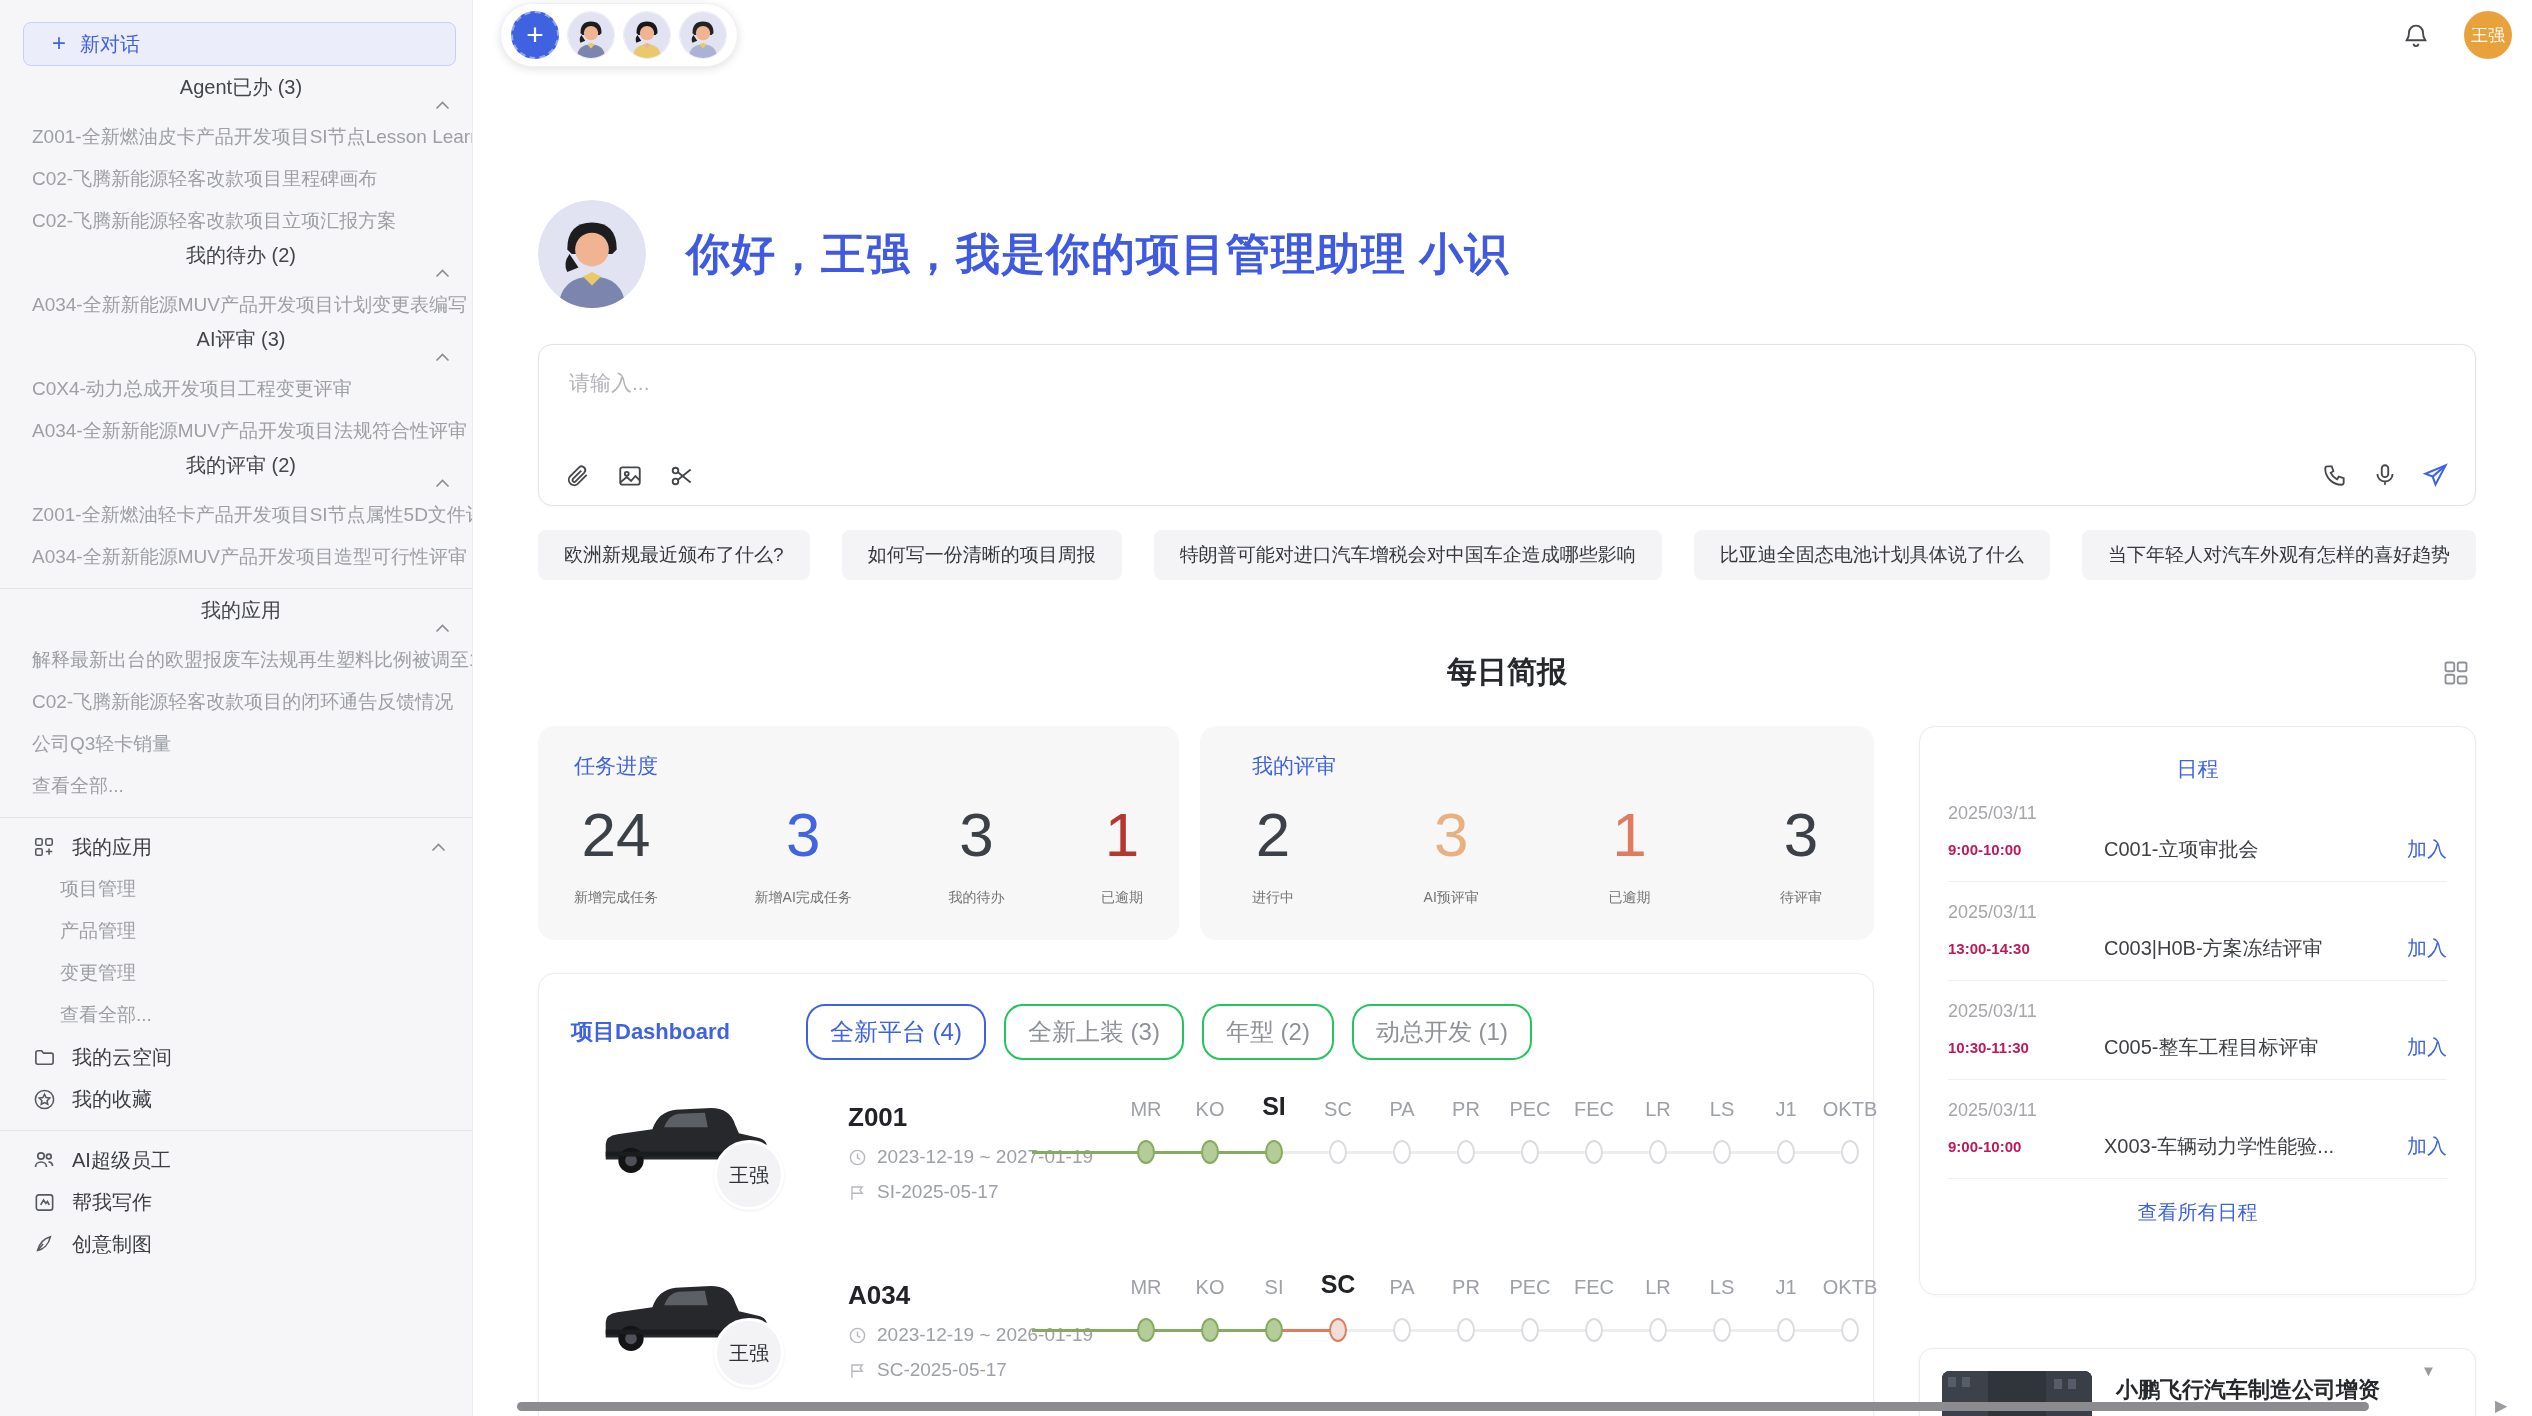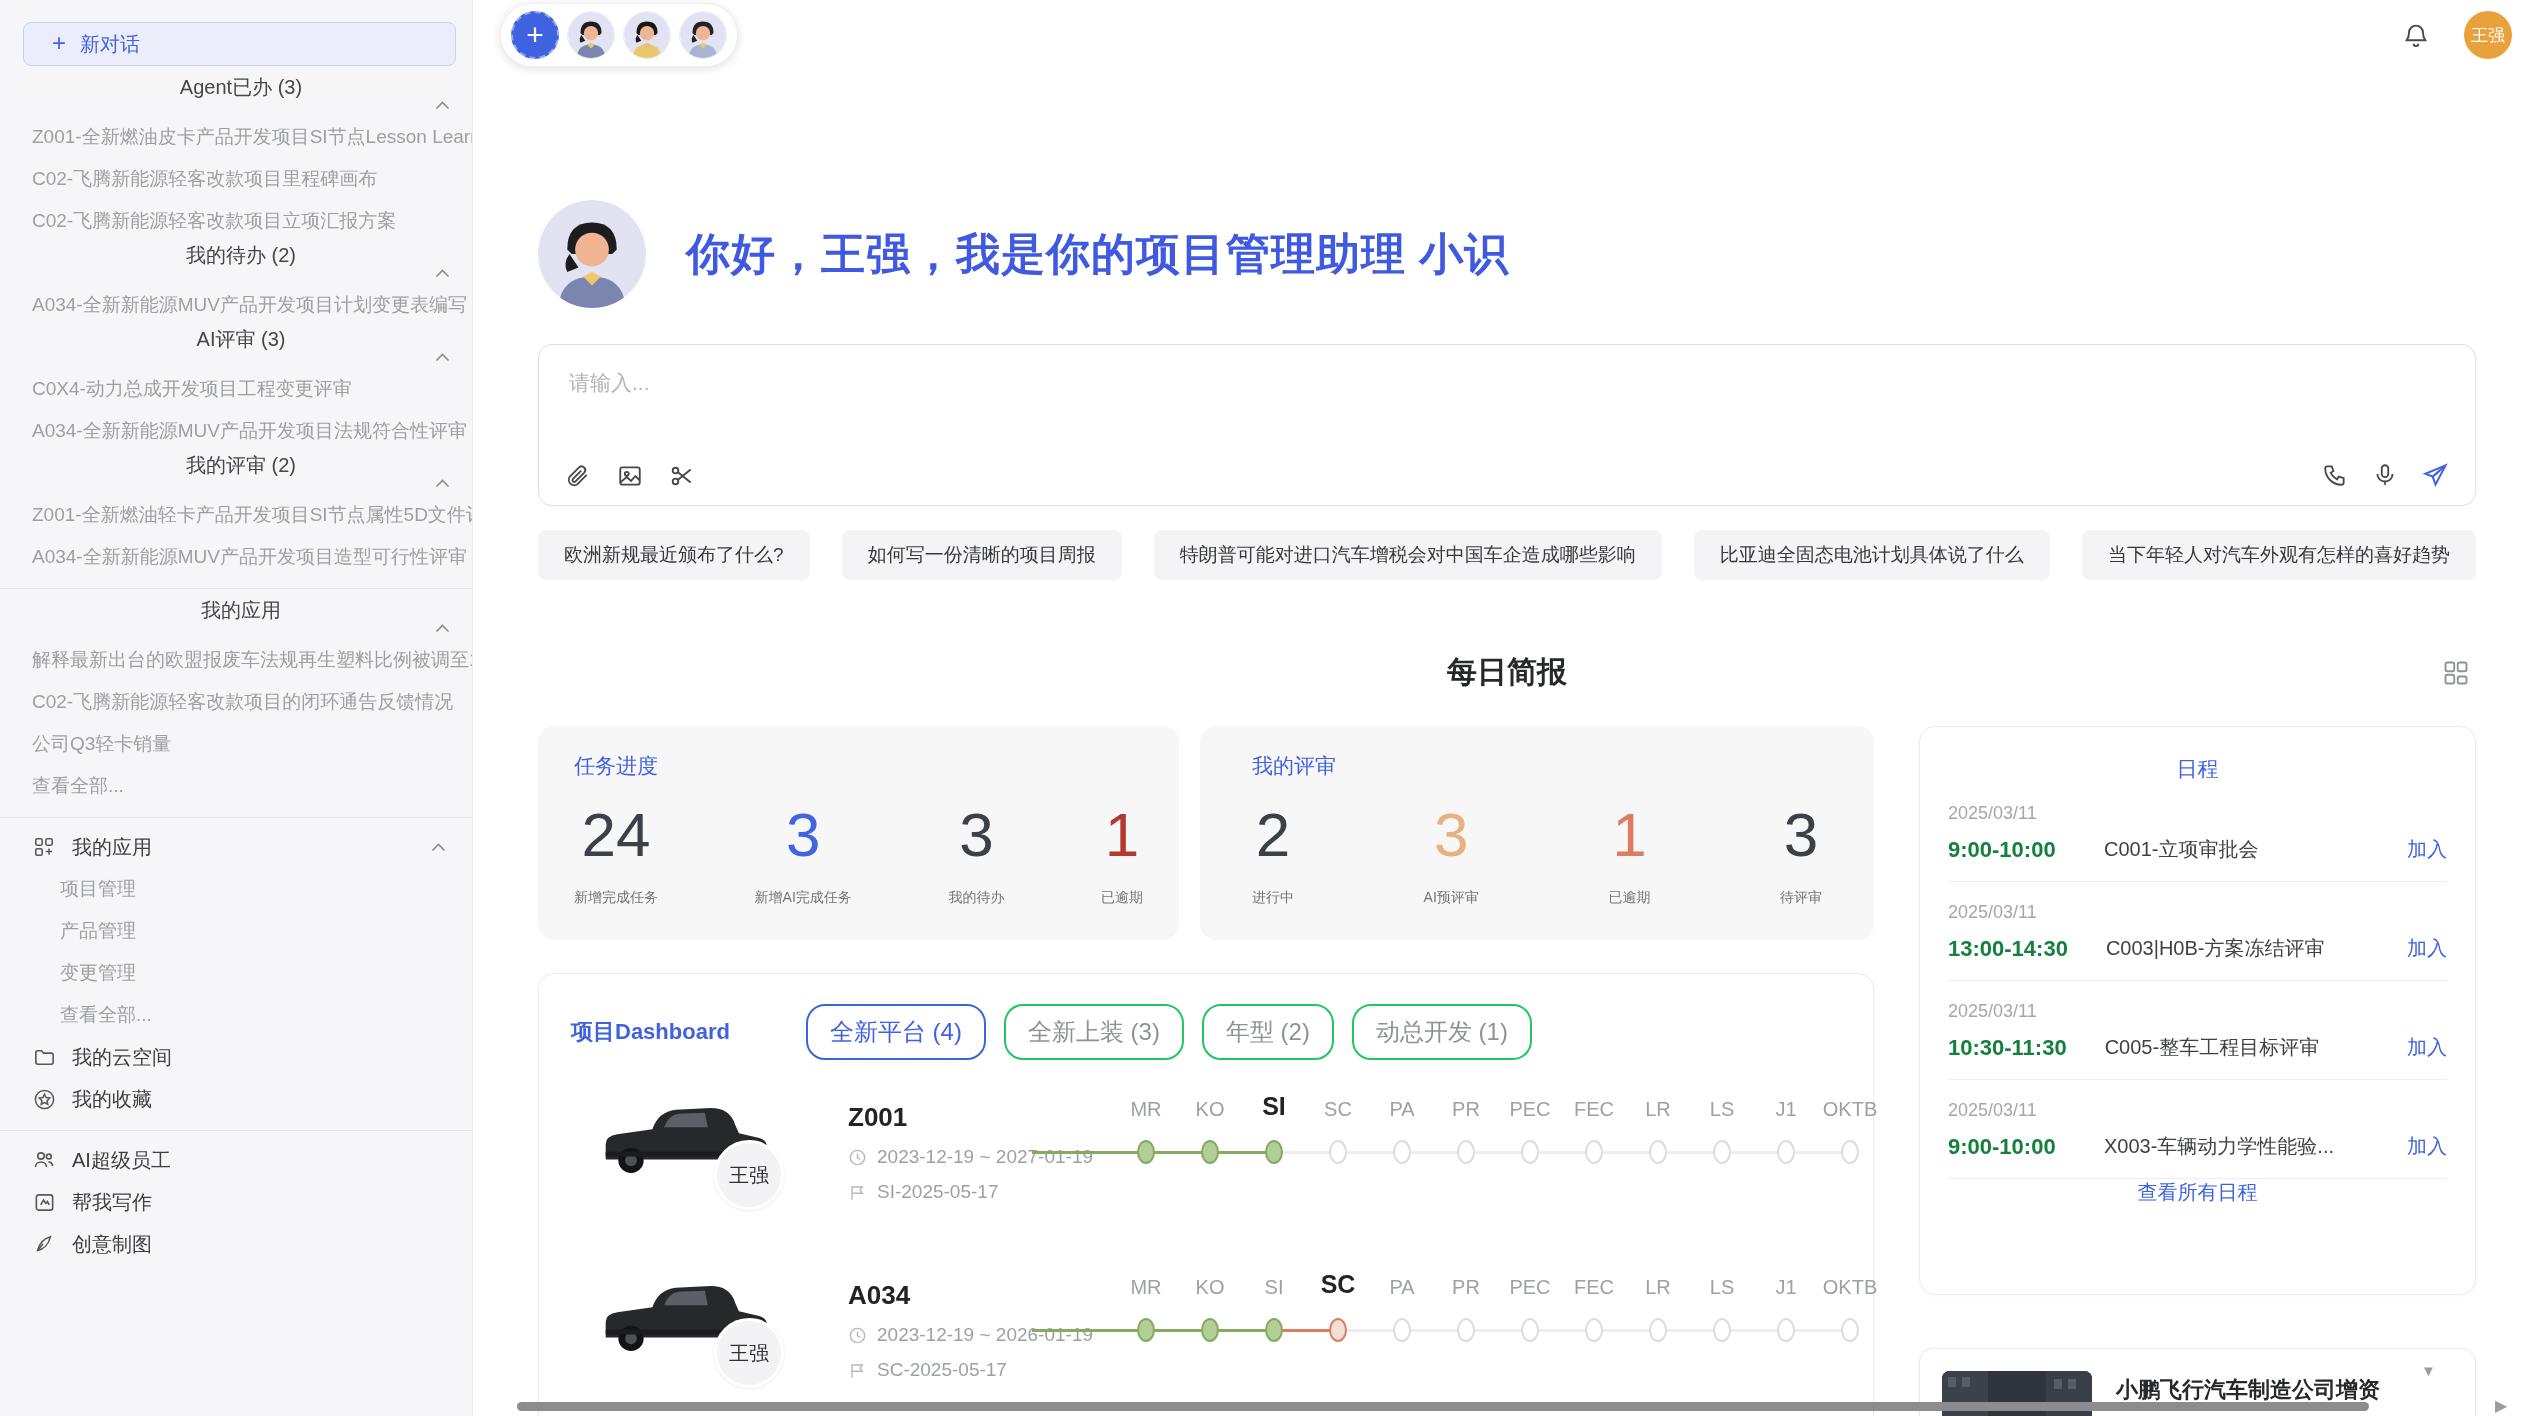--- a/index.html
+++ b/index.html
@@ -135,24 +135,24 @@
     background:#fff; border:2px solid #dadce0;
   }
   .ms-dot.done, .ms-dot.current { background:#b2cd97; border:2px solid #85ab61; }
   .ms-dot.overdue { background:#f1ded8; border:2px solid #df7b5f; }
 
   .sched-card { height:569px; border:1px solid #ececf0; border-radius:16px; background:#fff; padding:0 28px; box-shadow:0 1px 4px rgba(0,0,0,.04); }
   .sched-title { text-align:center; font-size:21px; color:#3f63e0; padding-top:28px; }
   .sched-item { padding-top:20px; padding-bottom:18px; border-bottom:1px solid #efeff2; }
   .sched-date { font-size:18px; color:#a4a6aa; }
   .sched-row { display:flex; align-items:center; margin-top:12px; }
-  .sched-time { min-width:118px; font-size:22px; font-weight:bold; color:#15803d; }
+  .sched-time { min-width:118px; font-size:15px; font-weight:bold; color:#be185d; }
   .sched-name { margin-left:38px; font-size:20px; color:#3f4145; flex:1; white-space:nowrap; overflow:hidden; }
   .sched-join { font-size:20px; color:#3f63e0; cursor:pointer; white-space:nowrap; }
-  .sched-all { text-align:center; font-size:20px; color:#3f63e0; cursor:pointer; }
+  .sched-all { text-align:center; font-size:20px; color:#3f63e0; margin-top:20px; cursor:pointer; }
 
   .news-card { margin-top:53px; height:190px; border:1px solid #ececf0; border-radius:14px; background:#fff; padding:22px; display:flex; gap:24px; box-shadow:0 1px 4px rgba(0,0,0,.06); }
   .news-img { width:150px; height:92px; border-radius:8px; overflow:hidden; flex:none; background:#2c3036; }
   .news-body { min-width:0; }
   .news-title { font-size:22px; font-weight:bold; color:#26282c; margin-top:4px; }
 
   .hscroll-thumb { position:absolute; left:44px; top:1402px; width:1852px; height:9px; border-radius:5px; background:#8c8c90; }
   .scroll-right { position:absolute; left:2022px; top:1396px; color:#9a9ca0; font-size:16px; }
   .scroll-down { position:absolute; left:1948px; top:1362px; color:#9a9ca0; font-size:15px; }
 </style>

